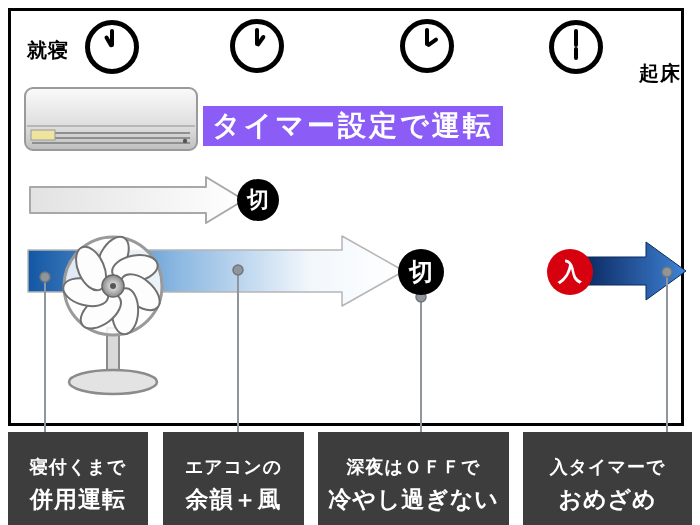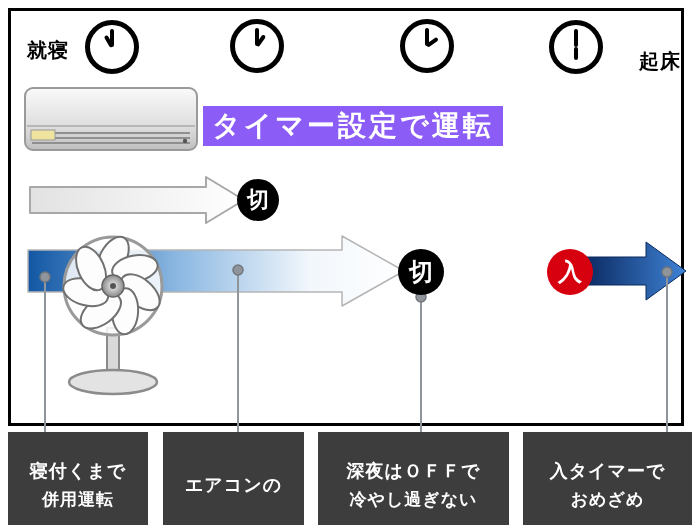--- a/index.html
+++ b/index.html
@@ -34,21 +34,21 @@
   }
   .badge.off1{left:237px;top:179px;width:42px;height:42px;font-size:22px;background:#000;}
   .badge.off2{left:398px;top:249px;width:46px;height:46px;font-size:24px;background:#000;}
   .badge.on{left:547px;top:249px;width:46px;height:46px;font-size:24px;background:#d7000f;}
   .callout{
     position:absolute;top:432px;height:105px;background:#3d3d3d;color:#fff;
     display:flex;flex-direction:column;align-items:center;justify-content:center;
     gap:5px;box-sizing:border-box;
   }
   .callout .l1{font-size:18px;font-weight:700;letter-spacing:1px;}
-  .callout .l2{font-size:17px;font-weight:800;letter-spacing:1px;}
+  .callout .l2{font-size:23px;font-weight:800;letter-spacing:1px;}
   #callout-1{left:8px;width:140px;}
   #callout-2{left:163px;width:141px;justify-content:center;}
   #callout-3{left:318px;width:191px;}
   #callout-4{left:523px;width:169px;}
 </style>
 </head>
 <body>
 
 <div class="stage">
 
@@ -124,21 +124,21 @@
     </g>
     <g fill="#8f959b" stroke="#70767c" stroke-width="1.5">
       <circle cx="45" cy="277" r="5"></circle>
       <circle cx="238" cy="270" r="5"></circle>
       <circle cx="421" cy="297" r="5"></circle>
       <circle cx="667" cy="272" r="5"></circle>
     </g>
   </svg>
 
   <div class="time-label" style="left:27px;top:37px">就寝</div>
-  <div class="time-label" style="left:639px;top:48px">起床</div>
+  <div class="time-label" style="left:639px;top:60px">起床</div>
 
   <div class="clock" style="left:85px;top:20px">
     <div class="hand hour" style="transform:rotate(-30deg)"></div>
     <div class="hand minute" style="transform:rotate(0deg)"></div>
   </div>
   <div class="clock" style="left:230px;top:19px">
     <div class="hand hour" style="transform:rotate(35deg)"></div>
     <div class="hand minute" style="transform:rotate(0deg)"></div>
   </div>
   <div class="clock" style="left:400px;top:19px">
@@ -155,20 +155,21 @@
   <div class="badge off1">切</div>
   <div class="badge off2">切</div>
   <div class="badge on">入</div>
 
   <div class="callout" id="callout-1">
     <span class="l1">寝付くまで</span>
     <span class="l2">併用運転</span>
   </div>
   <div class="callout" id="callout-2">
     <span class="l1">エアコンの</span>
+    <span class="l2">余韻＋風</span>
   </div>
   <div class="callout" id="callout-4">
     <span class="l1">入タイマーで</span>
     <span class="l2">おめざめ</span>
   </div>
   <div class="callout" id="callout-3">
     <span class="l1">深夜はＯＦＦで</span>
     <span class="l2">冷やし過ぎない</span>
   </div>
 

